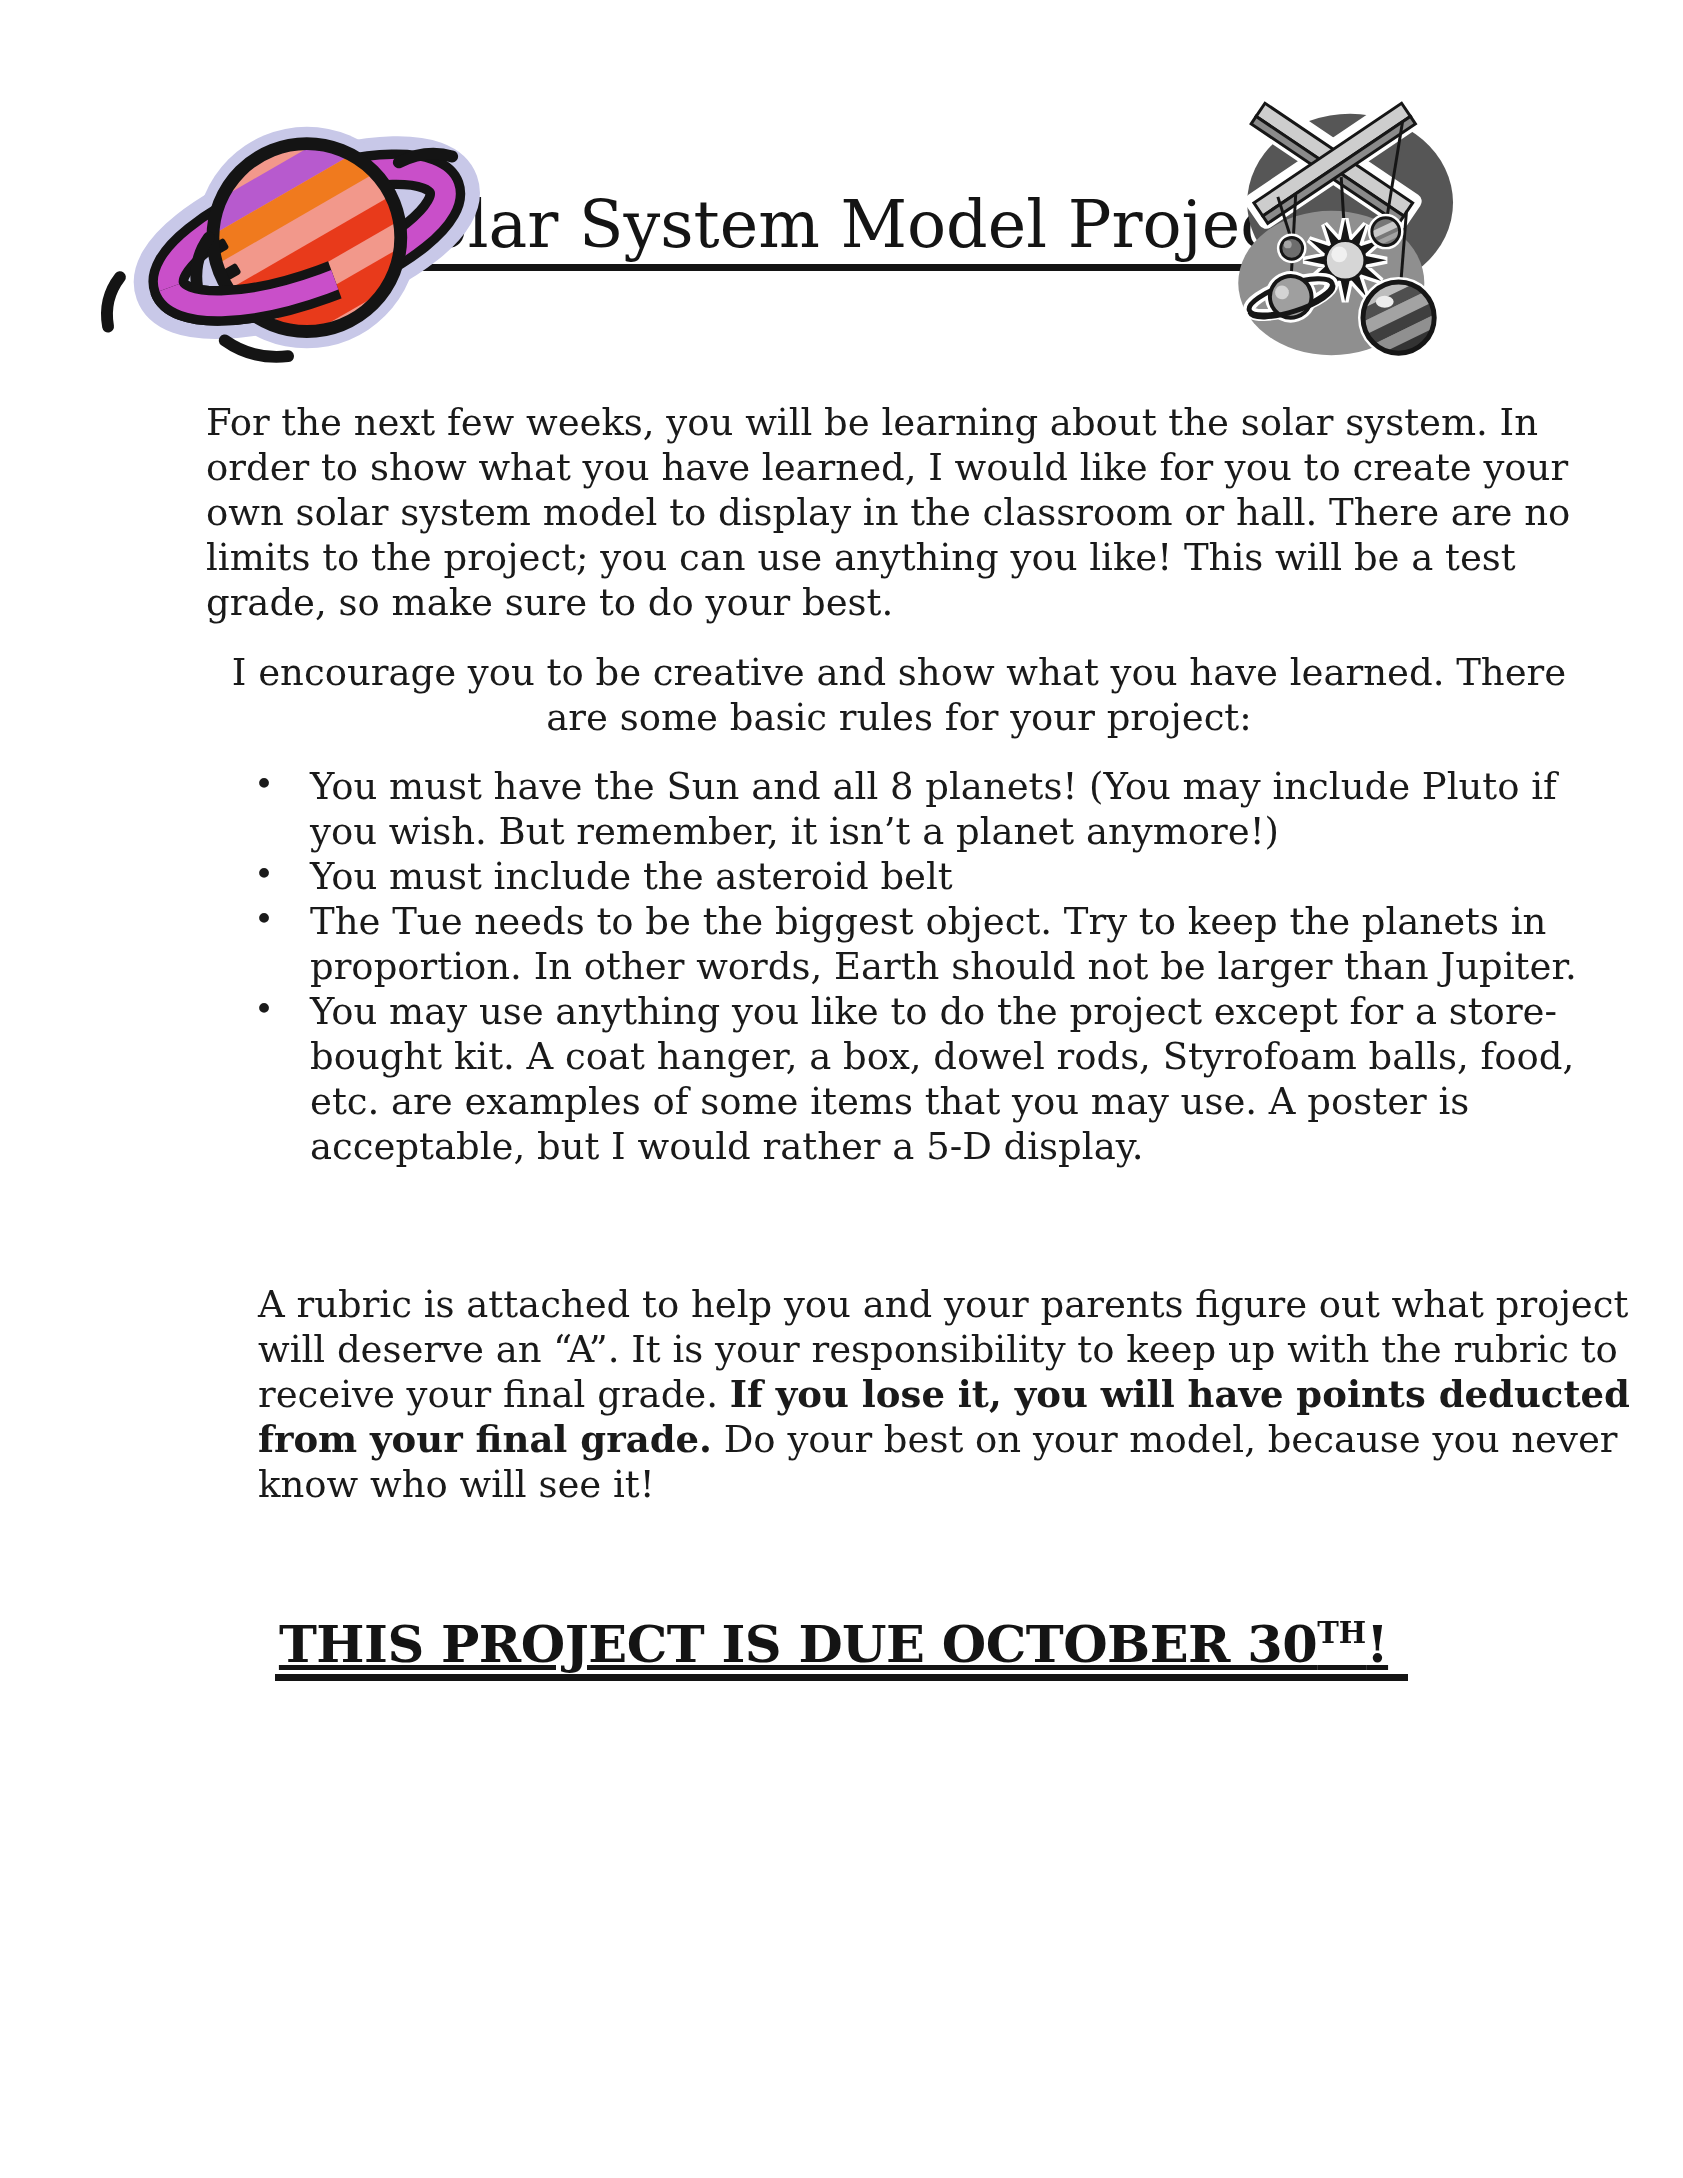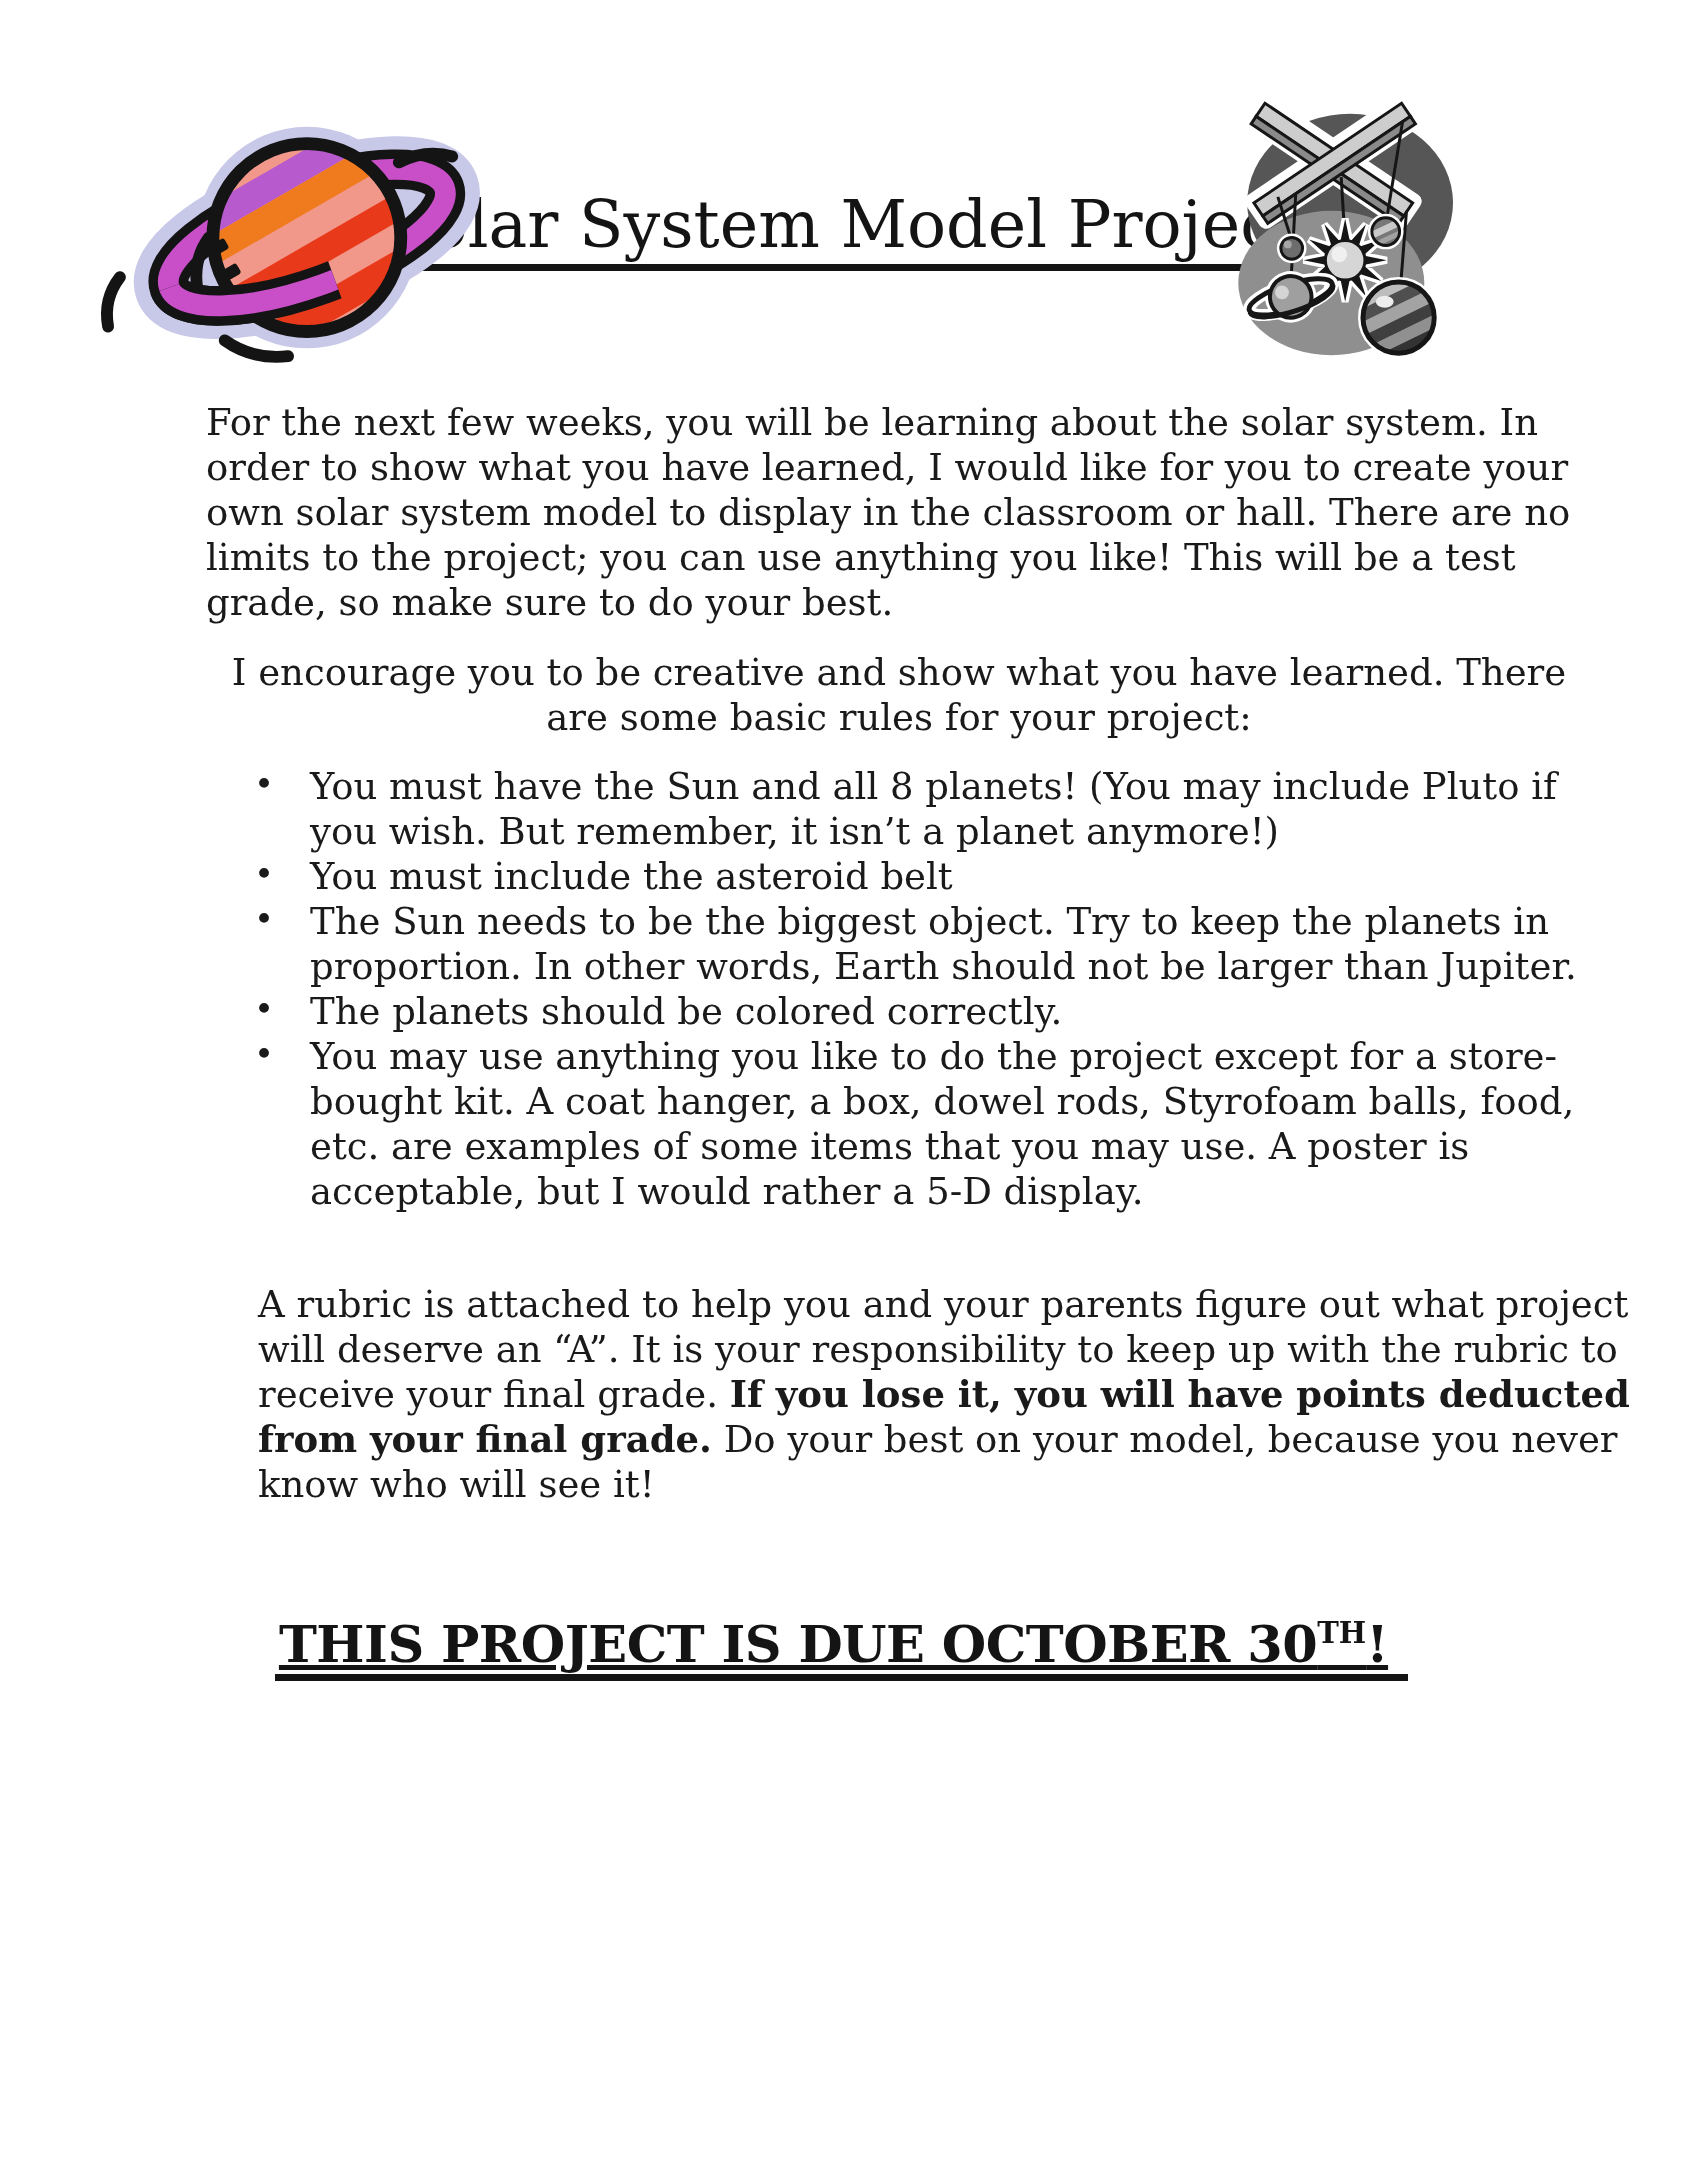--- a/index.html
+++ b/index.html
@@ -175,22 +175,21 @@
     </g>
   </svg>
 
   <p class="para p1">For the next few weeks, you will be learning about the solar system. In order to show what you have learned, I would like for you to create your own solar system model to display in the classroom or hall. There are no limits to the project; you can use anything you like! This will be a test grade, so make sure to do your best.</p>
 
   <p class="para p2">I encourage you to be creative and show what you have learned. There are some basic rules for your project:</p>
 
   <ul class="rules">
     <li>You must have the Sun and all 8 planets! (You may include Pluto if you wish. But remember, it isn’t a planet anymore!)</li>
     <li>You must include the asteroid belt</li>
-    <li>The Sun needs to be the biggest object. Try to keep the planets in proportion. In other words, Earth should not be larger than Jupiter.</li>
-    <li>The planets should be colored correctly.</li>
+    <li>The Tue needs to be the biggest object. Try to keep the planets in proportion. In other words, Earth should not be larger than Jupiter.</li>
     <li>You may use anything you like to do the project except for a store-bought kit. A coat hanger, a box, dowel rods, Styrofoam balls, food, etc. are examples of some items that you may use. A poster is acceptable, but I would rather a 5-D display.</li>
   </ul>
 
   <p class="rubric"><span>A rubric is attached to help you and your parents figure out what project will deserve an “A”. It is your responsibility to keep up with the rubric to receive your final grade. </span><strong>If you lose it, you will have points deducted from your final grade.</strong><span> Do your best on your model, because you never know who will see it!</span></p>
 
   <div class="due-wrap"><span class="due"><span>THIS PROJECT IS DUE OCTOBER 30</span><sup>TH</sup><span>!</span></span></div>
 
 </div>
 
 

